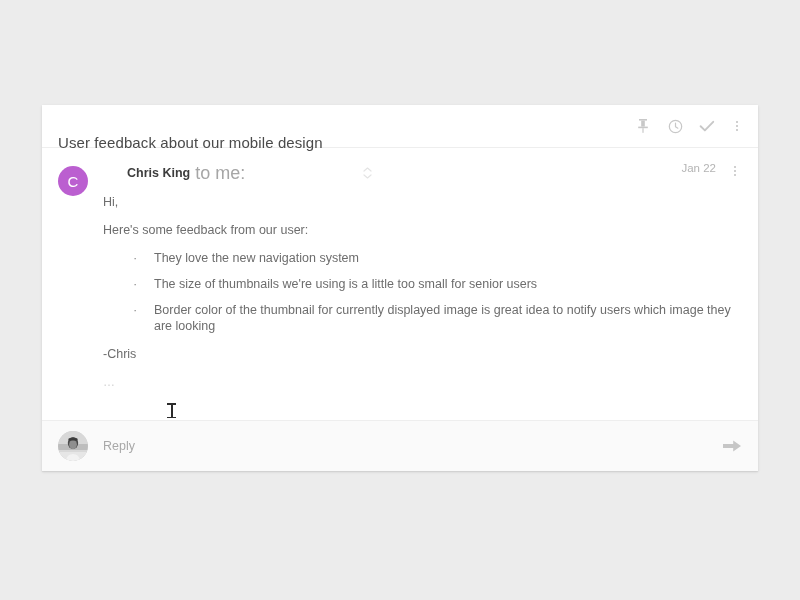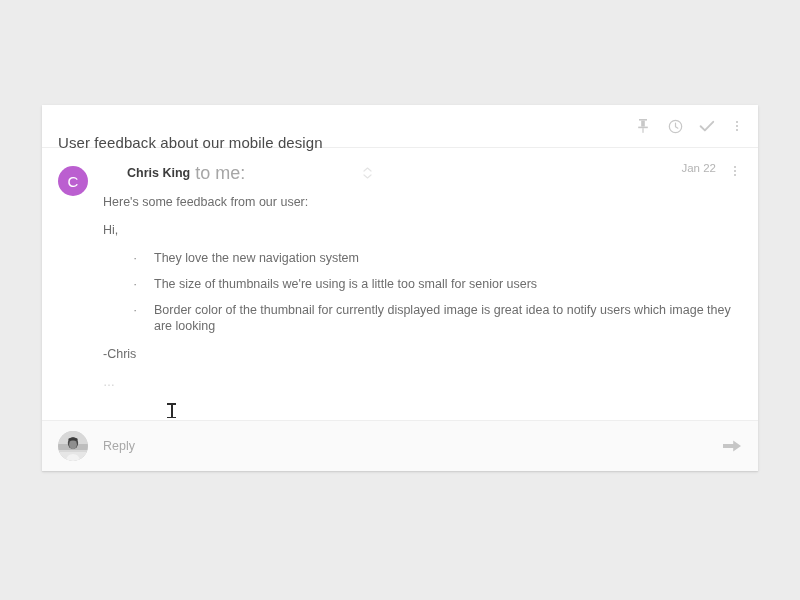--- a/index.html
+++ b/index.html
@@ -326,22 +326,22 @@
               <svg width="9" height="5" viewBox="0 0 9 5" fill="none">
                 <path d="M1 4L4.5 1L8 4" stroke="currentColor" stroke-width="1.2" stroke-linecap="round" stroke-linejoin="round"></path>
               </svg>
               <svg width="9" height="5" viewBox="0 0 9 5" fill="none">
                 <path d="M1 1L4.5 4L8 1" stroke="currentColor" stroke-width="1.2" stroke-linecap="round" stroke-linejoin="round"></path>
               </svg>
             </span>
           </div>
 
           <div class="body">
+            <p>Hi,</p>
             <p>Here's some feedback from our user:</p>
-            <p>Hi,</p>
             <ul>
               <li>They love the new navigation system</li>
               <li>The size of thumbnails we're using is a little too small for senior users</li>
               <li>Border color of the thumbnail for currently displayed image is great idea to notify users which image they are looking</li>
             </ul>
             <p class="sig">-Chris</p>
             <div class="ellipsis-trim">…</div>
           </div>
 
         </div>

